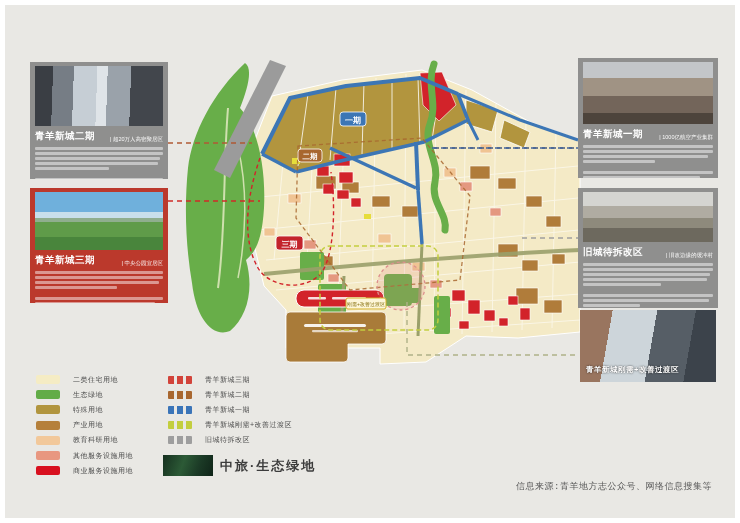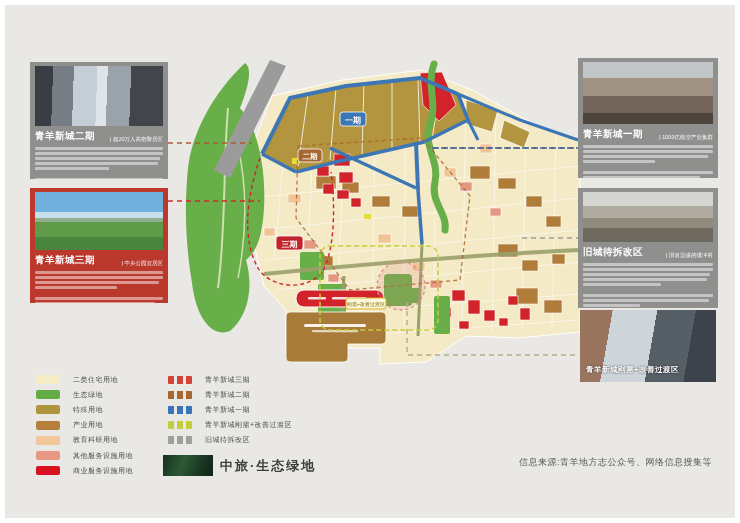--- a/index.html
+++ b/index.html
@@ -29,21 +29,21 @@
   .lg-col{position:absolute;z-index:10;}
   .lg-row{display:flex;align-items:center;height:15.2px;}
   .lg-swatch{width:24px;height:9px;border-radius:2px;margin-right:13px;flex:none;}
   .lg-swatch.lg-dash{height:8px;border-radius:1px;}
   .lg-label{font-size:7px;color:#4c4c4c;letter-spacing:.5px;white-space:nowrap;}
 
   
   .brand{position:absolute;left:163px;top:455px;display:flex;align-items:center;z-index:10;}
   .brand-img{width:50px;height:21px;margin-right:7px;background:linear-gradient(110deg,#16301f,#2c5a36 40%,#1b3a26 70%,#0f2418);}
   .brand-name{font-size:13px;font-weight:bold;color:#3c3c3c;letter-spacing:2px;}
-  .source{position:absolute;right:28px;top:456px;font-size:9px;color:#5a5a5a;letter-spacing:.5px;z-index:10;}
+  .source{position:absolute;right:28px;top:480px;font-size:9px;color:#5a5a5a;letter-spacing:.5px;z-index:10;font-family:Liberation Mono, monospace;}
 
   
   .map-svg{position:absolute;left:168px;top:48px;z-index:2;}
   .conn-svg{position:absolute;left:0;top:0;z-index:6;pointer-events:none;}
   svg text{font-family:"Liberation Sans",sans-serif;}
 </style>
 </head>
 <body>
 
 <div class="canvas">

